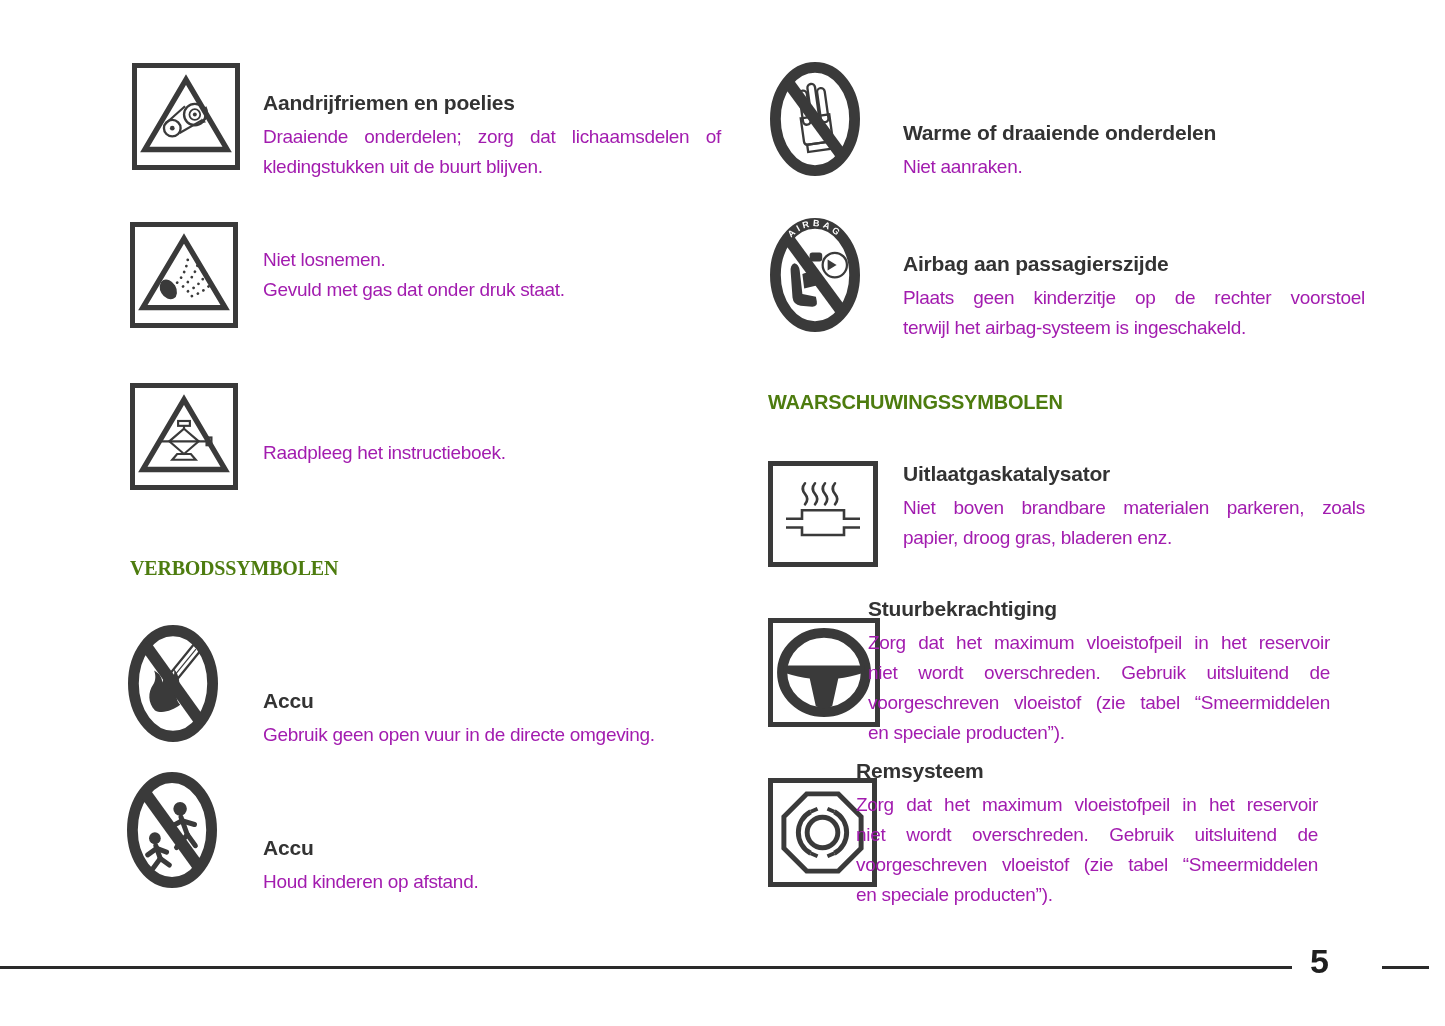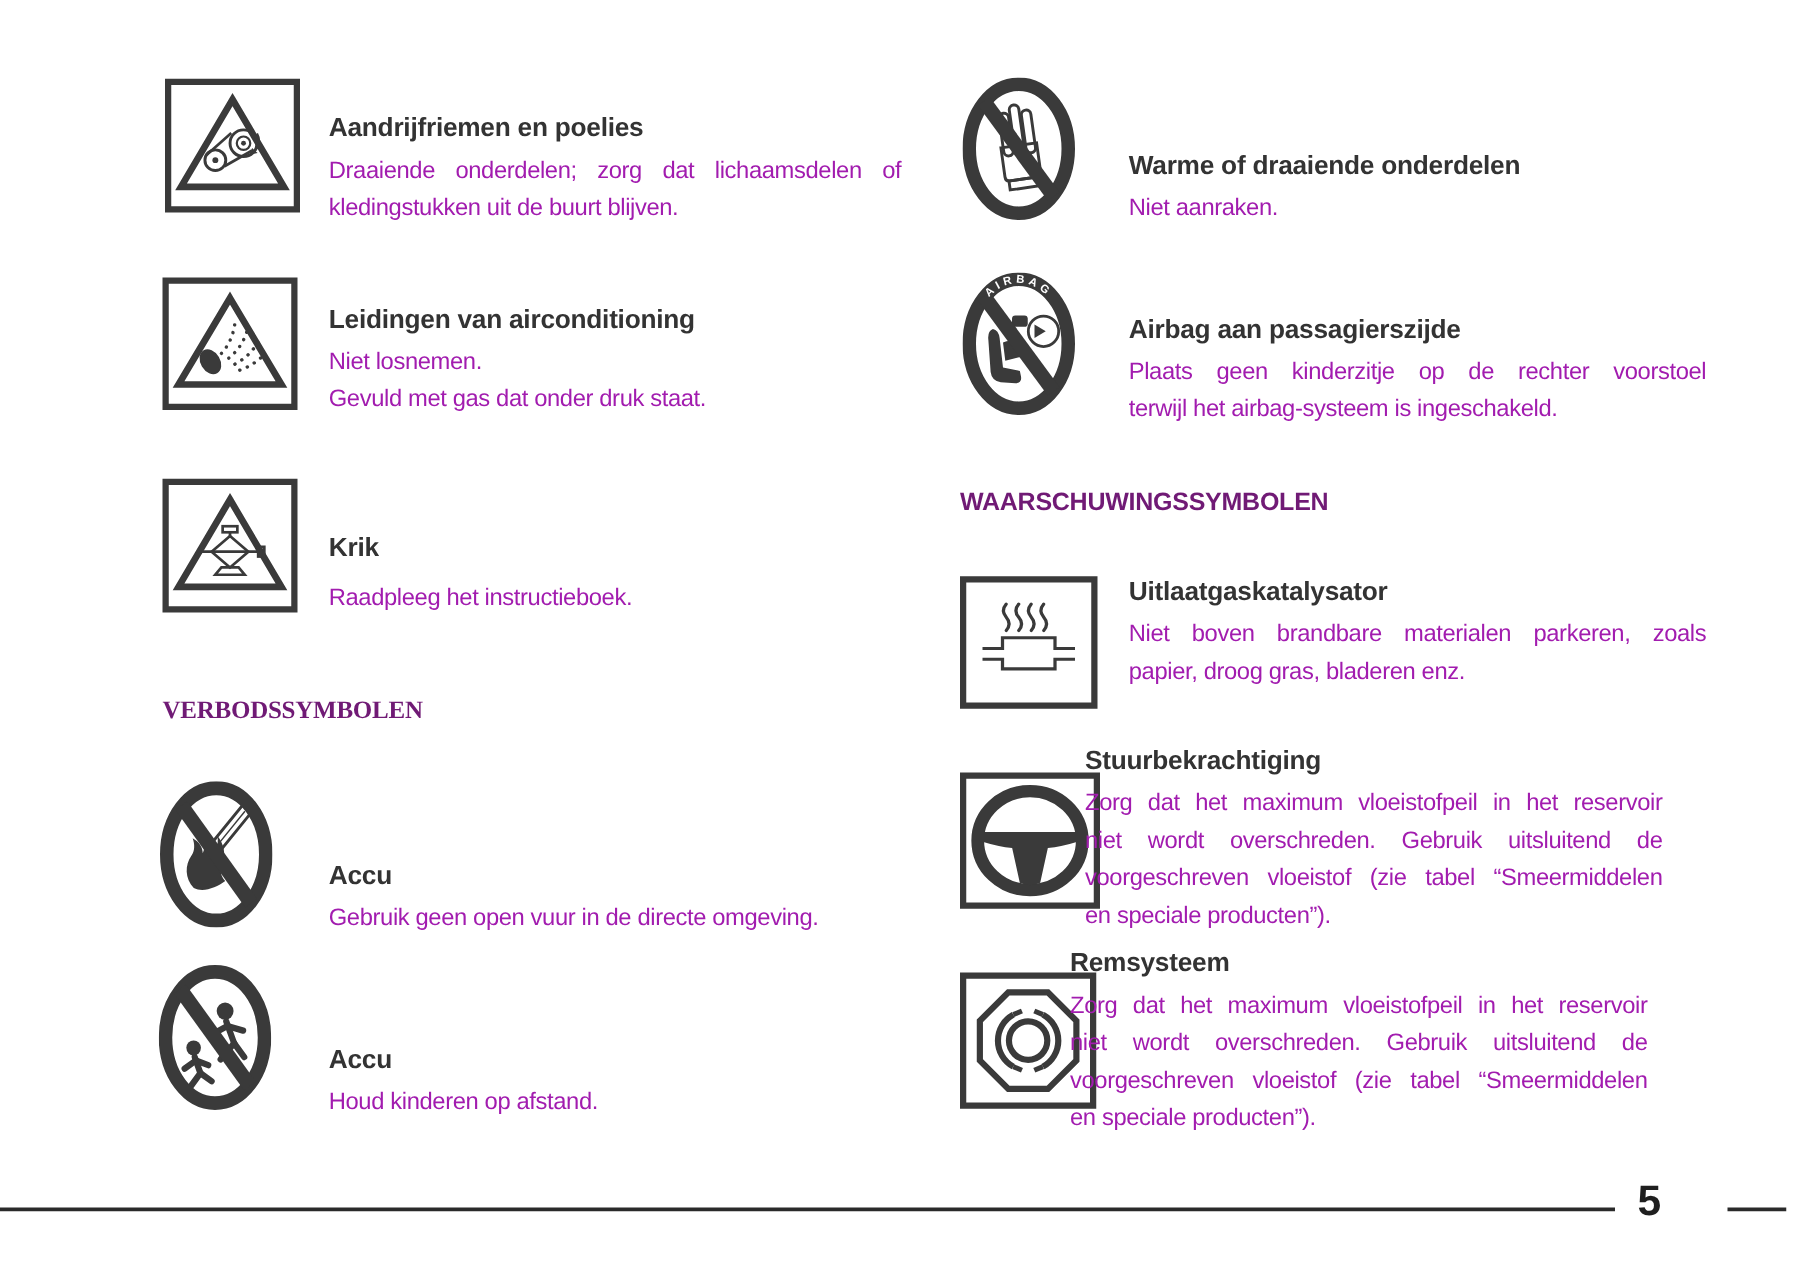--- a/index.html
+++ b/index.html
@@ -20,21 +20,21 @@
   .block-title{
     font-size:21px;font-weight:700;color:#333333;line-height:26px;
     letter-spacing:-0.2px;margin:0 0 6px 0;
   }
   .lines{font-size:19px;color:#a21caf;letter-spacing:-0.3px;}
   .lines > div{line-height:30px;}
   .lines > div.j{text-align:justify;text-align-last:justify;}
   .g2{margin-top:2px;} .g4{margin-top:4px;} .g12{margin-top:12px;}
 
   .section-heading{
-    position:absolute;font-size:20px;font-weight:700;color:#701a75;
+    position:absolute;font-size:20px;font-weight:700;color:#4d7c0f;
     letter-spacing:-0.2px;line-height:24px;
   }
 
   
   .rule{position:absolute;height:3px;background:#2a2a2a;}
   .page-number{
     position:absolute;font-size:34px;font-weight:700;color:#1f1f1f;line-height:40px;
   }
 </style>
 </head>
@@ -70,42 +70,40 @@
       <ellipse class="ink-fill" cx="34" cy="65" rx="8" ry="11" transform="rotate(-30 34 65)"></ellipse>
       <g class="ink" stroke-width="2.8" stroke-linecap="round" stroke-dasharray="0.1 6.5">
         <path d="M43 58 Q52 48 54 33"></path>
         <path d="M49 62 Q60 53 64 39"></path>
         <path d="M54 67 Q67 60 73 48"></path>
         <path d="M58 72 Q69 68 77 60"></path>
       </g>
     </svg>
   </div>
   <div class="block" style="left:263px;top:243px;">
-    <div class="block-title">Leidingen van airconditioning</div>
     <div class="lines g2">
         <div>Niet losnemen.</div>
         <div>Gevuld met gas dat onder druk staat.</div>
       </div>
   </div>
 
   <div class="icon-box icon-square" style="left:130px;top:383px;width:108px;height:107px;">
     <svg viewBox="0 0 100 100" preserveAspectRatio="none">
       <path class="ink" stroke-width="5.5" d="M50 12 L92 84 H8 Z"></path>
       <g class="ink" stroke-width="2.2" fill="#fff">
         <rect x="44" y="34" width="12" height="5"></rect>
         <line x1="50" y1="39" x2="50" y2="42"></line>
         <path d="M50 42 L65 55 L50 68 L35 55 Z"></path>
         <line x1="27" y1="55" x2="73" y2="55"></line>
         <rect x="73" y="51" width="5" height="8"></rect>
         <path d="M38 74 h24 l-5 -6 h-14 Z"></path>
       </g>
     </svg>
   </div>
   <div class="block" style="left:263px;top:426px;">
-    <div class="block-title">Krik</div>
     <div class="lines g12">
         <div>Raadpleeg het instructieboek.</div>
       </div>
   </div>
 
   <div class="section-heading" style="left:130px;top:556px;font-family:Liberation Serif, serif;">VERBODSSYMBOLEN</div>
 
   <div class="icon-box" style="left:128px;top:625px;width:90px;height:117px;">
     <svg viewBox="0 0 100 126" preserveAspectRatio="none">
       <g transform="rotate(40 62 42)">

